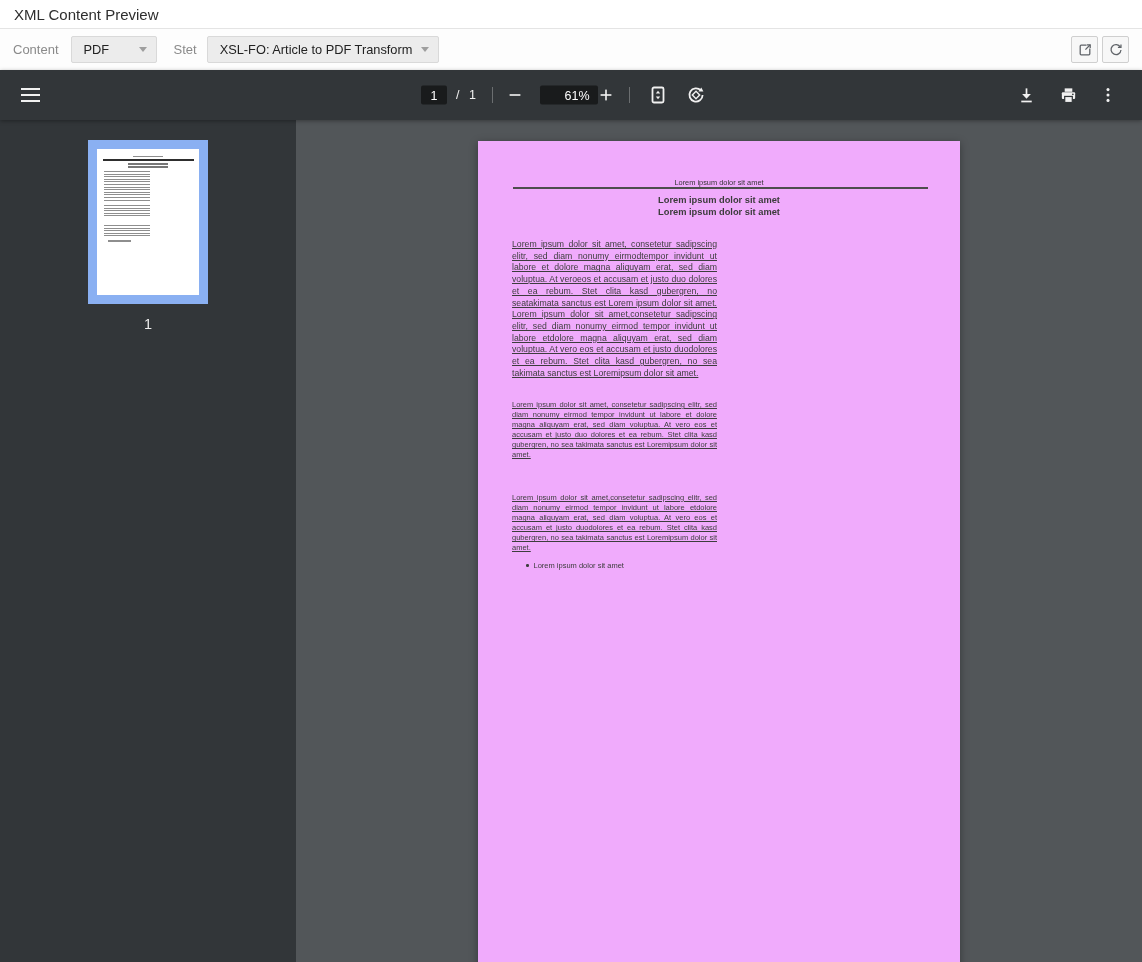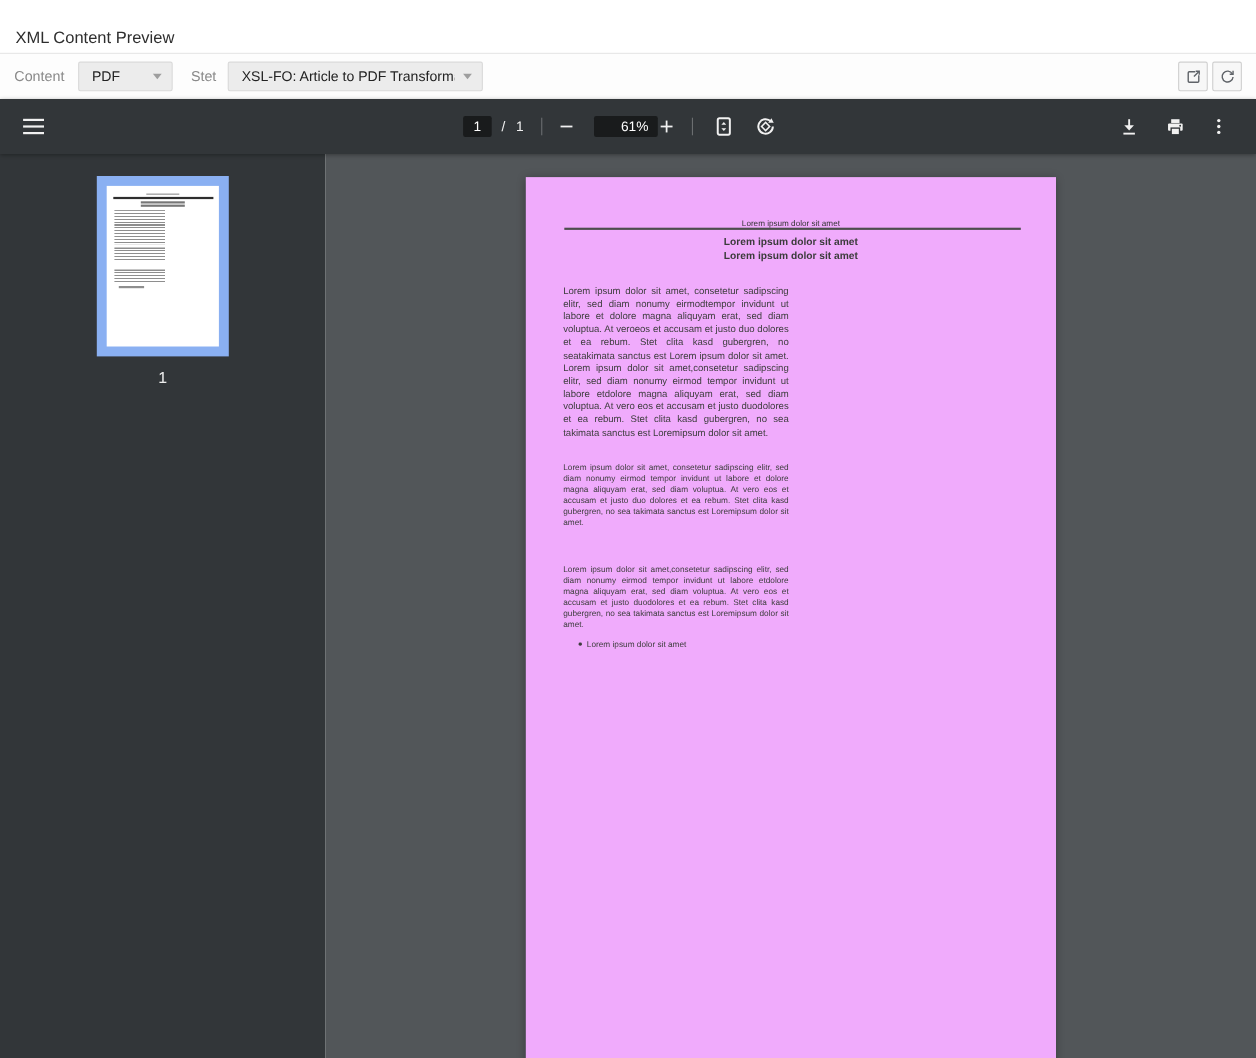--- a/index.html
+++ b/index.html
@@ -1,21 +1,21 @@
 <!DOCTYPE html>
 <html><head>
 <meta charset="utf-8">
 <style>
   * { margin:0; padding:0; box-sizing:border-box; }
   html,body { width:1142px; height:962px; overflow:hidden; background:#fff;
               font-family:"Liberation Sans", sans-serif; }
 
   
   .titlebar { height:29px; background:#fff; border-bottom:1px solid #e4e4e4;
-              display:flex; align-items:center; padding-left:14px;margin-top:20px; }
+              display:flex; align-items:center; padding-left:14px; }
   .titlebar .wtitle { font-size:15px; color:#2e2e2e; }
 
   
   .channelbar { height:41px; background:#fdfdfd; display:flex; align-items:center; padding:0 13px; }
   .cb-label { font-size:13px; color:#8a8a8a; }
   .dropdown { height:27px; background:#ececec; border:1px solid #d9d9d9; border-radius:2px;
               display:flex; align-items:center; justify-content:space-between;
               padding:0 9px 0 12px; cursor:default; }
   .dd-channel { width:86px; margin-left:12px; }
   .dd-view   { width:232px; margin-left:10px; }
@@ -69,21 +69,21 @@
   .main { flex:1; background:#525659; overflow:hidden; }
   .page { width:482px; height:872px; background:#f0abfc; margin:21px auto 0;
           position:relative; box-shadow:0 2px 8px rgba(0,0,0,0.35); }
 
   
   .page .abs { position:absolute; }
   .doc-header { top:37px; left:0; right:0; text-align:center; font-size:7.4px; color:#333; }
   .doc-rule { top:46px; left:35px; width:415px; height:2px; background:#4d4d4d; }
   .doc-sub { left:0; right:0; text-align:center; font-size:9.3px; font-weight:bold; color:#3b3b3b; }
   .doc-sub1 { top:54px; } .doc-sub2 { top:66px; }
-  .para { left:34px; width:205px; text-align:justify; color:#3d3d3d; }
+  .para { left:34px; width:205px; text-align:justify; color:#3d3d3d;text-decoration:underline; }
   .para-lg { top:98px; font-size:8.7px; line-height:11.7px; }
   .para-sm2 { top:259px; font-size:7.5px; line-height:10.1px; }
   .para-sm3 { top:352px; font-size:7.5px; line-height:10.1px; }
   .doc-bullet { top:420px; left:48px; font-size:7.5px; color:#3d3d3d;
                 display:flex; align-items:center; gap:5px; }
   .bdot { width:2.5px; height:2.5px; border-radius:50%; background:#3d3d3d; }
 
   svg { display:block; }
 </style>
 </head>

